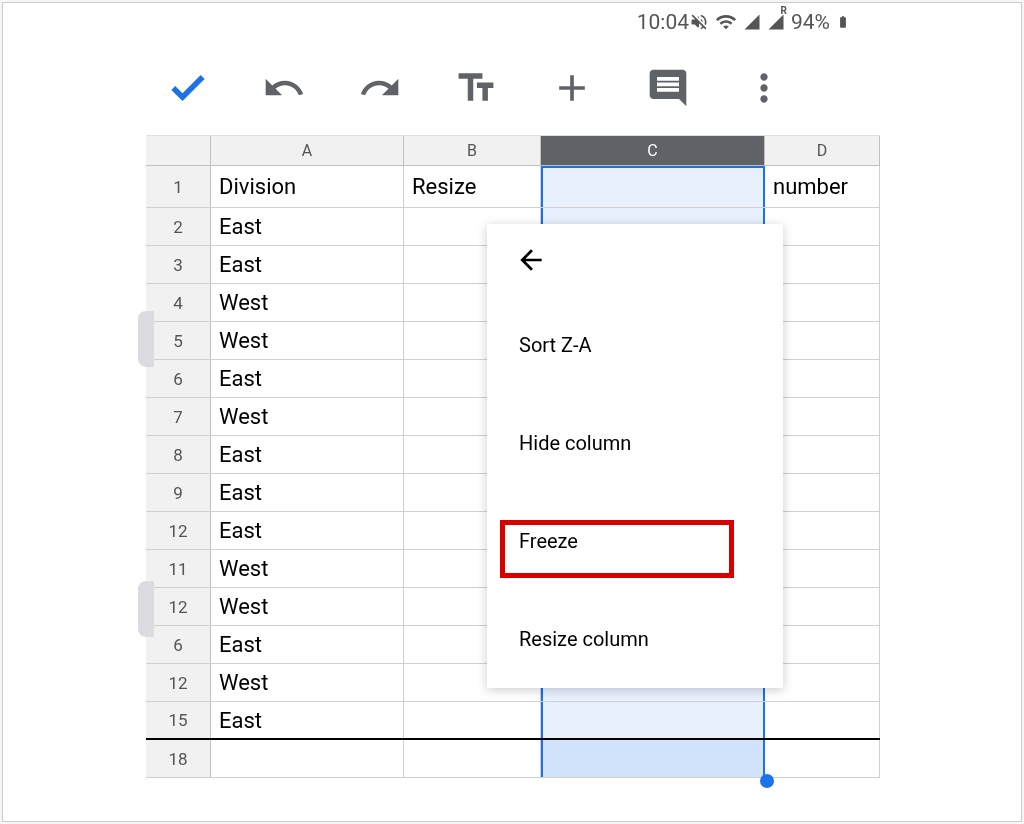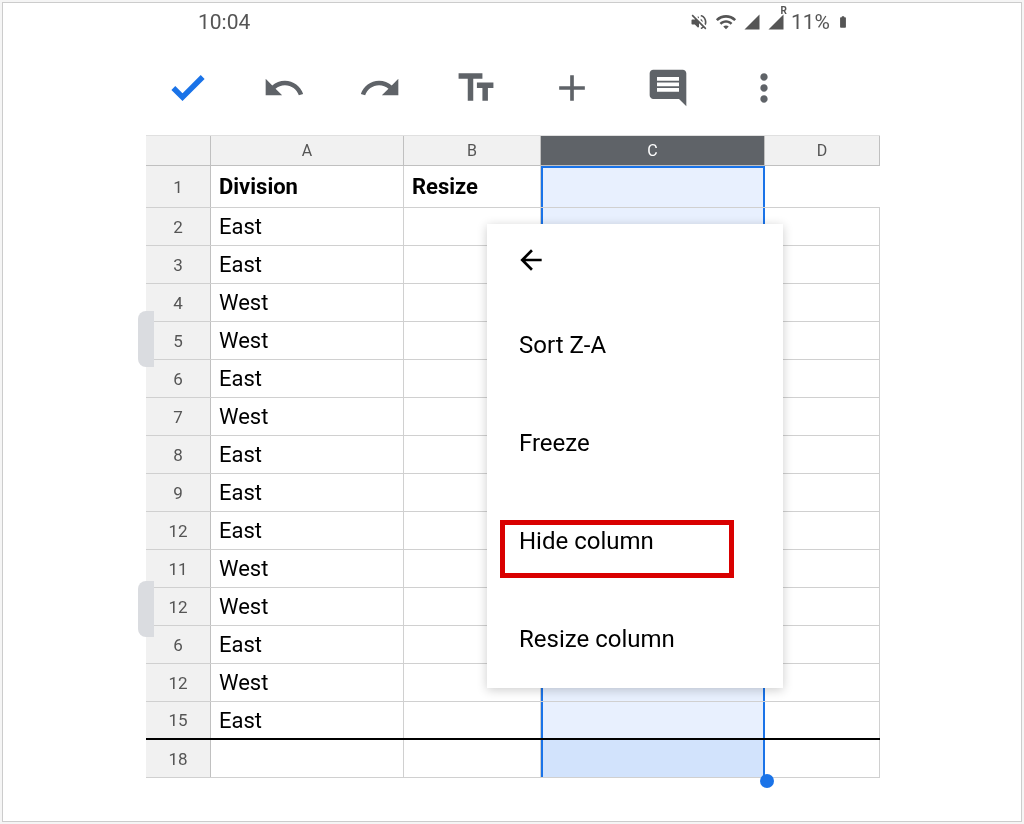--- a/index.html
+++ b/index.html
@@ -27,21 +27,21 @@
     .phone-screen {
       position: absolute;
       left: 143px;
       top: 0;
       width: 734px;
       background: #fff;
     }
     .status-bar {
       height: 38px;
       display: flex;
-      justify-content: space-between;
+      justify-content: flex-end;
       align-items: center;
       padding: 0 30px 0 52px;
       font-size: 21px;
       color: #555;
       font-weight: 400;
     }
     .status-right {
       display: flex;
       align-items: center;
       gap: 6px;
@@ -132,21 +132,21 @@
       border-right: 1px solid #d0d0d0;
       padding: 0 8px;
       display: flex;
       align-items: center;
       font-size: 22px;
       color: #000;
       overflow: hidden;
       white-space: nowrap;
     }
     .cell.bold {
-      font-weight: 700;
+      font-weight: 400;
     }
     .cell.col-c-cell {
       background: #e8f0fe;
       border-left: 2px solid #1a73e8;
       border-right: 2px solid #1a73e8;
     }
     .cell.col-c-cell.first-c {
       border-top: 2px solid #1a73e8;
     }
     .freeze-indicator {
@@ -207,21 +207,21 @@
     }
     .menu-back svg {
       width: 32px;
       height: 32px;
     }
     .menu-item {
       height: 98px;
       display: flex;
       align-items: center;
       padding: 0 32px;
-      font-size: 24px;
+      font-size: 20px;
       color: #000;
       font-weight: 400;
     }
     .highlight-box {
       position: absolute;
       border: 5px solid #d90000;
       top: 517px;
       left: 497px;
       width: 234px;
       height: 58px;
@@ -251,21 +251,21 @@
           <svg width="18" height="18" viewBox="0 0 24 24" fill="#555">
               <path d="M2 22h20V2L2 22z"></path>
             </svg>
         </span>
         <span class="status-icons" style="position:relative;">
           <svg width="18" height="18" viewBox="0 0 24 24" fill="#555">
               <path d="M2 22h20V2L2 22z"></path>
             </svg>
           <span style="position:absolute;top:-8px;right:-2px;font-size:10px;font-weight:700;">R</span>
         </span>
-        <span>11%</span>
+        <span>94%</span>
         <span class="status-icons">
           <svg width="14" height="22" viewBox="0 0 24 24" fill="#555">
               <path d="M15.67 4H14V2h-4v2H8.33C7.6 4 7 4.6 7 5.33v15.33C7 21.4 7.6 22 8.33 22h7.33c.74 0 1.34-.6 1.34-1.33V5.33C17 4.6 16.4 4 15.67 4z"></path>
             </svg>
         </span>
       </div>
     </div>
 
     <div class="toolbar">
       <div class="toolbar-icon check">
@@ -322,20 +322,21 @@
         <svg width="14" height="14" viewBox="0 0 24 24" fill="#fff">
             <path d="M8 5l-5 7 5 7V5zm8 0v14l5-7-5-7z"></path>
           </svg>
       </div>
 
       <div class="sheet-row first">
         <div class="row-header">1</div>
         <div class="cell bold col-a">Division</div>
         <div class="cell bold col-b">Resize</div>
         <div class="cell bold col-c col-c-cell first-c"></div>
+        <div class="cell bold col-d">number </div>
       </div>
       <div class="sheet-row">
         <div class="row-header">2</div>
         <div class="cell col-a">East</div>
         <div class="cell col-b"></div>
         <div class="cell col-c col-c-cell"></div>
         <div class="cell col-d"></div>
       </div>
       <div class="sheet-row">
         <div class="row-header">3</div>
@@ -440,19 +441,19 @@
     </div>
   </div>
 
   <div class="context-menu">
     <div class="menu-back">
       <svg viewBox="0 0 24 24" fill="#000">
           <path d="M20 11H7.83l5.59-5.59L12 4l-8 8 8 8 1.41-1.41L7.83 13H20v-2z"></path>
         </svg>
     </div>
     <div class="menu-item">Sort Z-A</div>
+    <div class="menu-item">Hide column</div>
     <div class="menu-item">Freeze</div>
-    <div class="menu-item">Hide column</div>
     <div class="menu-item">Resize column</div>
   </div>
 
   <div class="highlight-box"></div>
 </div>
 
 </body></html>

